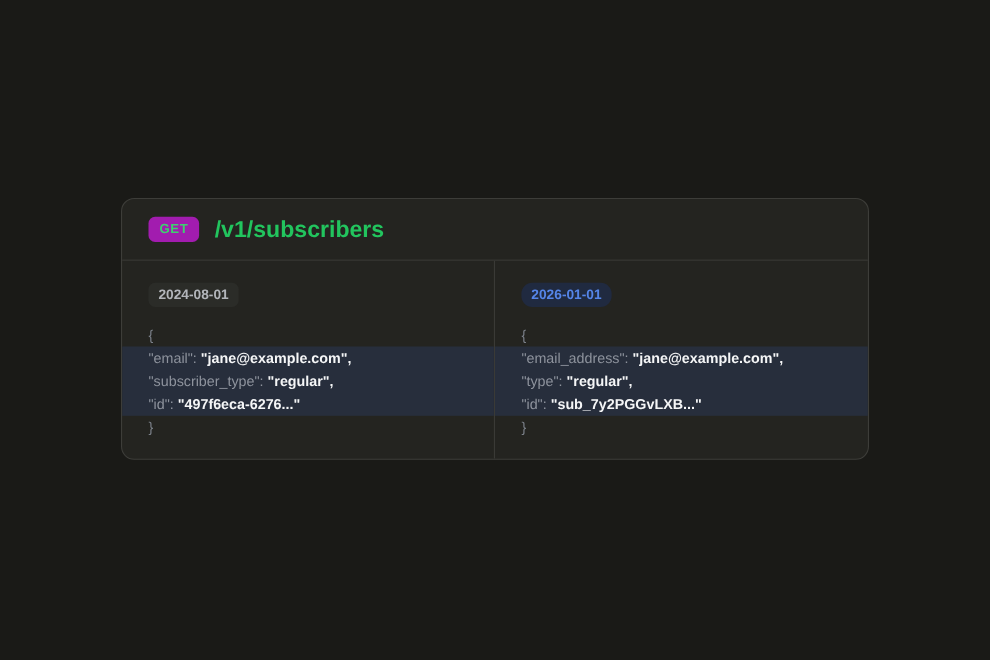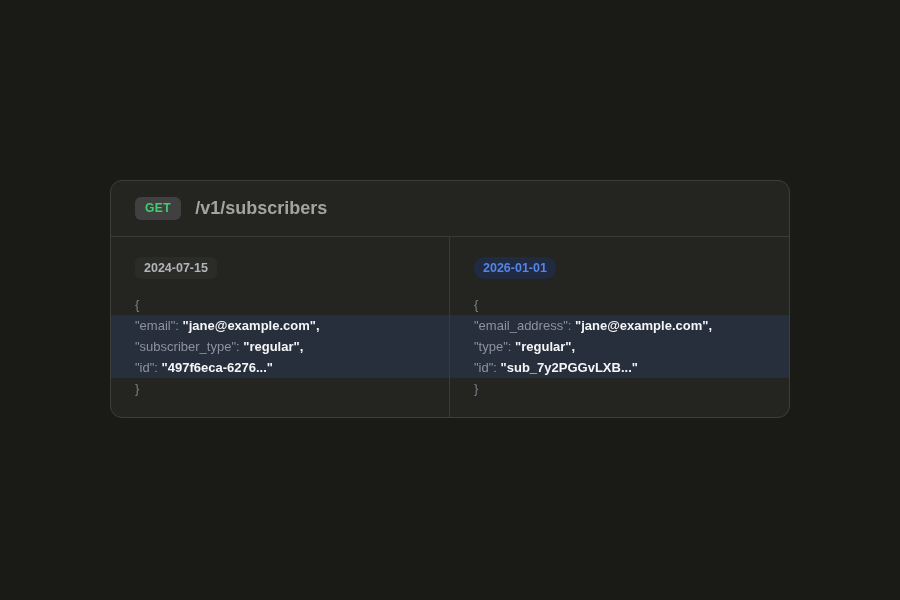--- a/index.html
+++ b/index.html
@@ -23,32 +23,32 @@
 
   .card-header {
     height: 56px;
     display: flex;
     align-items: center;
     gap: 14px;
     padding: 0 24px;
     border-bottom: 1px solid #3a3a36;
   }
   .method-badge {
-    background: #404040;
+    background: #a21caf;
     color: #3ecf70;
     font-size: 12px;
     font-weight: 700;
     letter-spacing: 0.5px;
     padding: 4px 10px;
     border-radius: 6px;
     line-height: 1.2;
   }
   .endpoint-path {
-    color: #a3a3a3;
-    font-size: 18px;
+    color: #22c55e;
+    font-size: 21px;
     font-weight: 700;
   }
 
   .card-body {
     display: flex;
     height: calc(100% - 56px);
   }
   .panel {
     flex: 1 1 50%;
     padding-top: 20px;
@@ -87,21 +87,21 @@
   <div class="api-card">
 
     <div class="card-header">
       <span class="method-badge">GET</span>
       <span class="endpoint-path">/v1/subscribers</span>
     </div>
 
     <div class="card-body">
 
       <div class="panel left">
-        <span class="version-badge neutral">2024-07-15</span>
+        <span class="version-badge neutral">2024-08-01</span>
         <div class="code-block">
           <div class="code-line punct">{</div>
           <div class="hl-block">
             <div class="code-line">
               <span class="json-key">"email"</span><span class="json-sep">: </span><span class="json-val">"jane@example.com"</span><span class="json-val">,</span>
             </div>
             <div class="code-line">
               <span class="json-key">"subscriber_type"</span><span class="json-sep">: </span><span class="json-val">"regular"</span><span class="json-val">,</span>
             </div>
             <div class="code-line">

